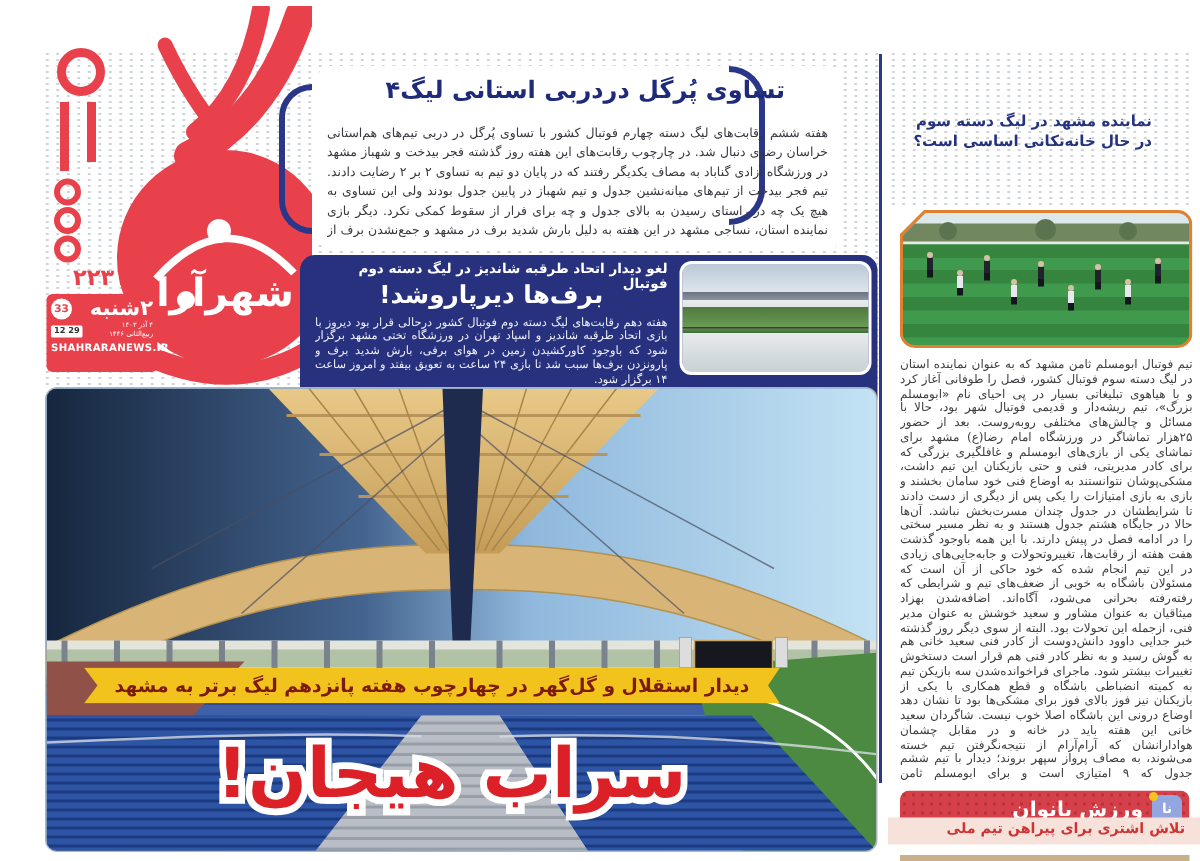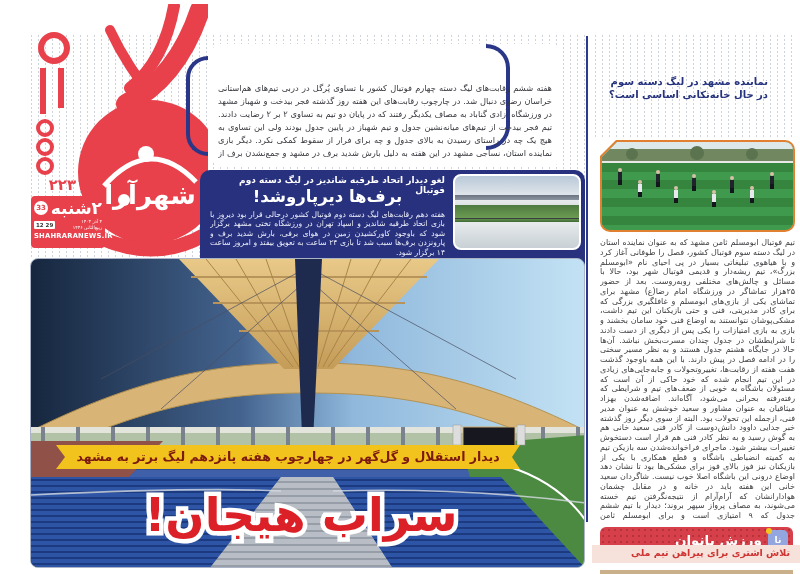--- a/index.html
+++ b/index.html
@@ -11,21 +11,21 @@
   
   .dots { background-image: radial-gradient(circle, #c7cbd6 0.8px, transparent 1px);
           background-size: 7px 4px; opacity:.85; }
 
   
   .issue-no { left:28px; top:176px; width:78px; text-align:center; color:#e8414b;
     font-weight:bold; font-size:15px; letter-spacing:7px; }
   .datebox { left:31px; top:196px; width:74px; height:52px; background:#e8414b;
     border-radius:4px; color:#fff; padding:2px 3px; }
   .datebox .r1 { display:flex; align-items:center; justify-content:space-between; direction:rtl; }
-  .day { font-weight:bold; font-size:17px; }
+  .day { font-weight:bold; font-size:14px; }
   .badge { width:14px; height:14px; background:#fff; color:#e8414b; border-radius:50%;
     font-size:7px; font-weight:bold; text-align:center; line-height:14px; }
   .datebox .r2 { display:flex; direction:rtl; justify-content:space-between; margin-top:1px; }
   .hijri { font-size:4.6px; line-height:5.6px; text-align:right; }
   .greg { background:#fff; color:#333; font-size:5.5px; font-weight:bold; padding:1px 2px;
     border-radius:1px; align-self:center; }
   .site { font-size:6.8px; font-weight:bold; letter-spacing:.2px; text-align:left; margin-top:2px; }
 
   
   .vdivider { left:586px; top:36px; width:2px; height:486px; background:#2b3a8c; }
@@ -138,20 +138,21 @@
         <span>ربیع‌الثانی ۱۴۴۶</span>
       </span>
       <span class="greg">29 12</span>
     </div>
     <div class="site">SHAHRARANEWS.IR</div>
   </div>
 
   <div class="abs lead-card"></div>
   <div class="abs bracket left"></div>
   <div class="abs bracket right"></div>
+  <div class="abs lead-headline">تساوی پُرگل دردربی استانی لیگ۴</div>
   <div class="abs lead-body">هفته ششم رقابت‌های لیگ دسته چهارم فوتبال کشور با تساوی پُرگل در دربی تیم‌های هم‌استانی خراسان رضوی دنبال شد. در چارچوب رقابت‌های این هفته روز گذشته فجر بیدخت و شهباز مشهد در ورزشگاه آزادی گناباد به مصاف یکدیگر رفتند که در پایان دو تیم به تساوی ۲ بر ۲ رضایت دادند. تیم فجر بیدخت از تیم‌های میانه‌نشین جدول و تیم شهباز در پایین جدول بودند ولی این تساوی به هیچ یک چه در راستای رسیدن به بالای جدول و چه برای فرار از سقوط کمکی نکرد. دیگر بازی نماینده استان، نساجی مشهد در این هفته به دلیل بارش شدید برف در مشهد و جمع‌نشدن برف از زمین تختی به امروز موکول شده است.</div>
 
   <div class="abs snowbox">
     <div class="snow-photo">
       <div class="fence"></div>
     </div>
     <div class="snow-kicker">لغو دیدار اتحاد طرقبه شاندیز در لیگ دسته دوم فوتبال</div>
     <div class="snow-headline">برف‌ها دیرپاروشد!</div>
     <div class="snow-body">هفته دهم رقابت‌های لیگ دسته دوم فوتبال کشور درحالی قرار بود دیروز با بازی اتحاد طرقبه شاندیز و اسپاد تهران در ورزشگاه تختی مشهد برگزار شود که باوجود کاورکشیدن زمین در هوای برفی، بارش شدید برف و پارونزدن برف‌ها سبب شد تا بازی ۲۴ ساعت به تعویق بیفتد و امروز ساعت ۱۴ برگزار شود.</div>
   </div>

